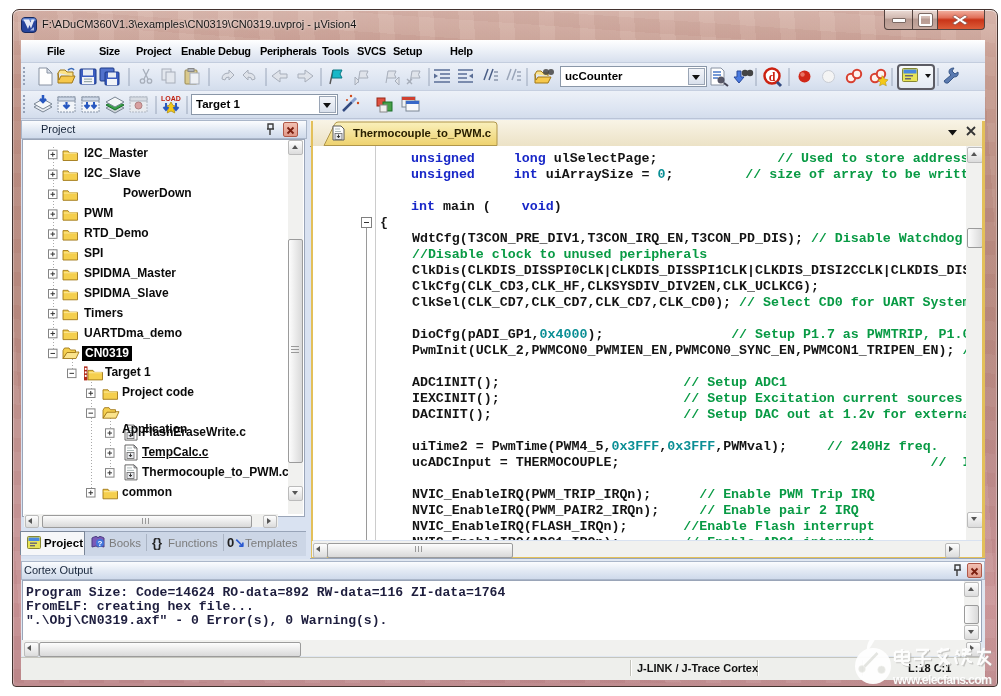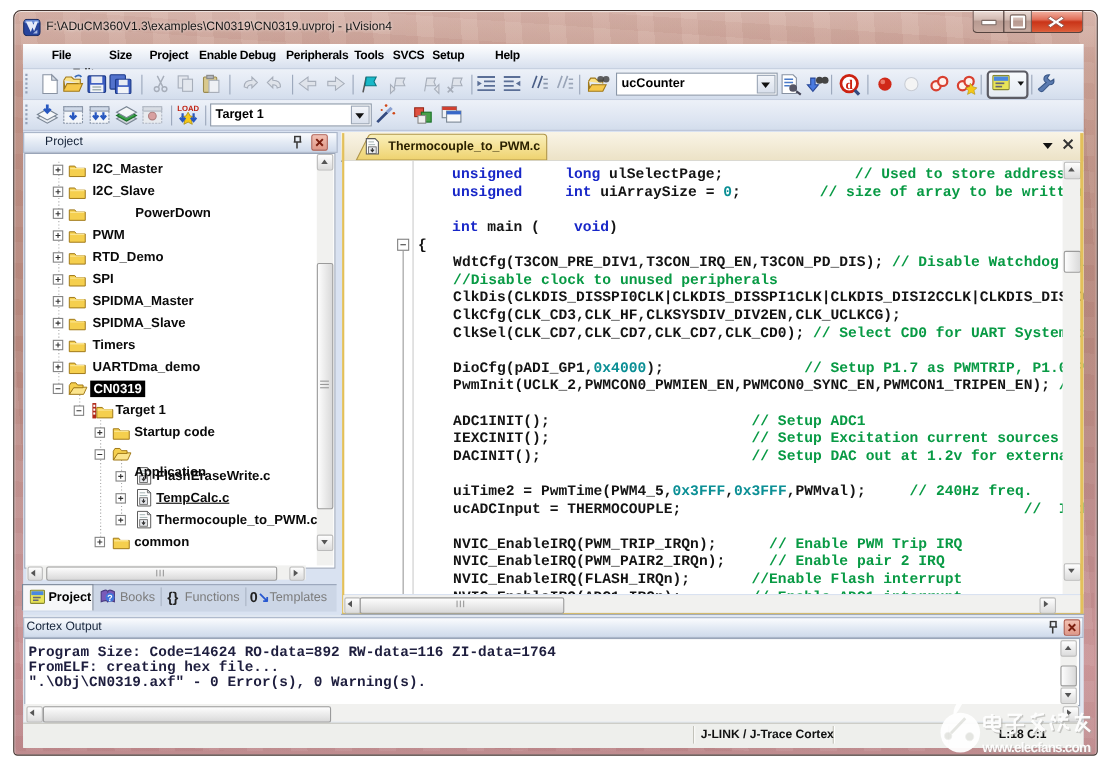--- a/index.html
+++ b/index.html
@@ -373,21 +373,21 @@
 <div class="trow" style="left:84px;top:186px;margin-left:39px;">PowerDown</div>
 <div class="trow" style="left:84px;top:206px;">PWM</div>
 <div class="trow" style="left:84px;top:226px;">RTD_Demo</div>
 <div class="trow" style="left:84px;top:246px;">SPI</div>
 <div class="trow" style="left:84px;top:266px;">SPIDMA_Master</div>
 <div class="trow" style="left:84px;top:286px;">SPIDMA_Slave</div>
 <div class="trow" style="left:84px;top:306px;">Timers</div>
 <div class="trow" style="left:84px;top:326px;">UARTDma_demo</div>
 <div class="trow" style="left:82px;top:346px;background:#000;color:#fff;padding:0 3px;height:15px;line-height:15px;">CN0319</div>
 <div class="trow" style="left:105px;top:365px;">Target 1</div>
-<div class="trow" style="left:122px;top:385px;">Startup code</div>
+<div class="trow" style="left:122px;top:385px;">Project code</div>
 <div class="trow" style="left:122px;top:422px;">Application</div>
 <div class="trow" style="left:142px;top:425px;">FlashEraseWrite.c</div>
 <div class="trow" style="left:142px;top:445px;text-decoration:underline;">TempCalc.c</div>
 <div class="trow" style="left:142px;top:465px;">Thermocouple_to_PWM.c</div>
 <div class="trow" style="left:122px;top:485px;">common</div>
 
 <div class="sbtrack" style="left:288px;top:140px;width:15px;height:374px;"></div>
 <div class="sbbtn" style="left:288px;top:140px;width:13px;height:13px;"></div>
 <div class="arr" style="left:292px;top:145px;border:3.5px solid transparent;border-bottom:4.5px solid #555;border-top:none;"></div>
 <div class="sbbtn" style="left:288px;top:486px;width:13px;height:13px;"></div>

